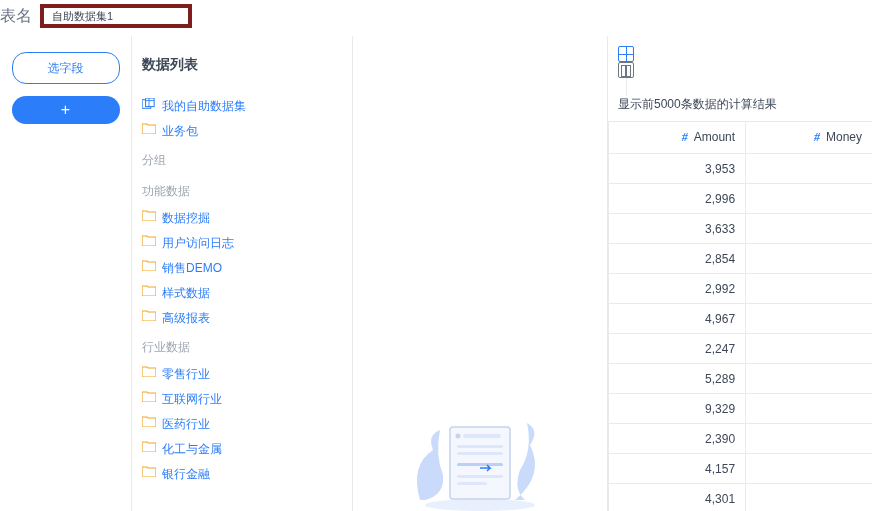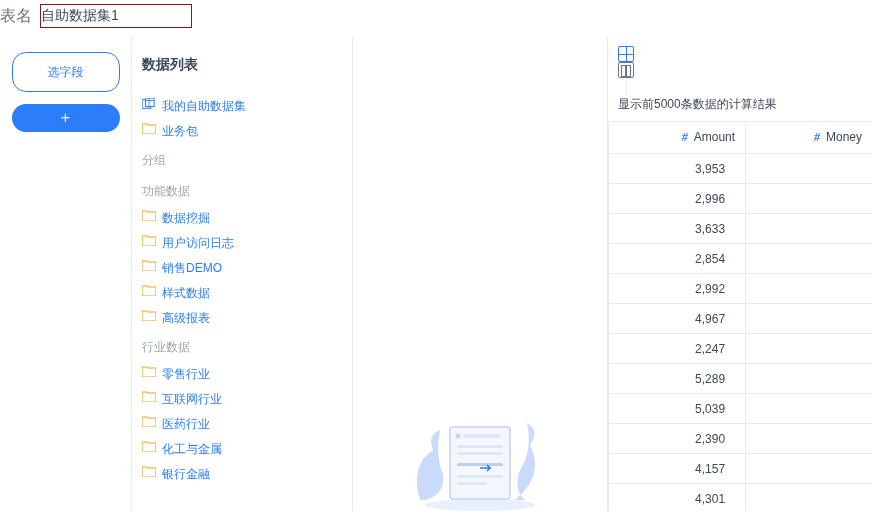--- a/index.html
+++ b/index.html
@@ -1,22 +1,22 @@
 <!DOCTYPE html>
 <html><head>
 <meta charset="utf-8">
 <style>
 * { box-sizing: border-box; margin: 0; padding: 0; }
 body { font-family: "Microsoft YaHei", Arial, sans-serif; font-size: 12px; color: #3d4757; background: #fff; width: 872px; height: 511px; overflow: hidden; }
 .top-bar { display: flex; align-items: center; padding: 4px 0 8px 0; }
 .top-label { color: #697383; font-size: 16px; margin-right: 8px; }
-.name-input { border: 1px solid #7f1d1d; padding: 4px 0; width: 152px; height: 24px; font-size: 14px; color: #3d4757; }
+.name-input { border: 4px solid #7f1d1d; padding: 4px 8px; width: 152px; height: 24px; font-size: 11px; color: #3d4757; }
 .main { display: flex; height: calc(100% - 32px); }
 .left-col { width: 132px; padding: 16px 4px 0 4px; display: flex; flex-direction: column; align-items: center; }
-.select-field-btn { width: 108px; height: 40px; border: 1px solid #2c7dfa; color: #2c7dfa; background: #fff; border-radius: 14px; font-size: 12px; cursor: pointer; margin-bottom: 12px; }
+.select-field-btn { width: 108px; height: 32px; border: 1px solid #2c7dfa; color: #2c7dfa; background: #fff; border-radius: 14px; font-size: 12px; cursor: pointer; margin-bottom: 12px; }
 .add-btn { width: 108px; height: 28px; background: #2c7dfa; border: none; border-radius: 14px; color: #fff; font-size: 16px; line-height: 24px; cursor: pointer; }
 .vline { border-right: 1px solid #e8eaed; }
 .data-list-panel { width: 220px; padding: 20px 14px 8px 10px; overflow-y: auto; height: 100%; }
 .data-list-title { font-size: 14px; font-weight: bold; color: #3d4757; margin-bottom: 20px; }
 .tree-item { display: flex; padding: 4px 0; cursor: pointer; color: #2c7dfa; font-size: 12px; }
 .folder-icon { width: 14px; height: 11px; margin-right: 6px; flex-shrink: 0; }
 .ds-icon { width: 14px; height: 12px; margin-right: 6px; flex-shrink: 0; }
 .section-label { color: #9ea6b2; font-size: 12px; padding: 8px 0 6px 0; }
 .middle-panel { flex: 1; border-left: 1px solid #e8eaed; border-right: 1px solid #e8eaed; position: relative; }
 .empty-illustration { position: absolute; left: 50%; bottom: 0; transform: translateX(-50%); }
@@ -28,21 +28,21 @@
 .view-icon.grid::after { top: 7px; left: 0; height: 1px; width: 14px; }
 .view-icon.grid.active { border-color: #2c7dfa; }
 .view-icon.grid.active::before, .view-icon.grid.active::after { background: #2c7dfa; }
 .view-icon.group::before { content: ""; position: absolute; left: 2px; top: 2px; width: 4px; height: 10px; border: 1px solid #6b7785; }
 .view-icon.group::after { content: ""; position: absolute; right: 2px; top: 2px; width: 4px; height: 10px; border: 1px solid #6b7785; }
 .toolbar-divider { width: 1px; height: 18px; background: #e8eaed; margin: 0 16px 0 8px; }
 .preview-label { color: #3d4757; font-size: 12px; }
 .data-table { width: 100%; border-collapse: collapse; }
 .data-table th { text-align: right; font-weight: normal; color: #3d4757; font-size: 12px; padding: 8px 10px; border: 1px solid #e8eaed; border-right: none; background: #fff; }
 .data-table th:last-child { border-right: none; }
-.data-table td { text-align: right; padding: 6px 20px; border: 1px solid #e8eaed; border-right: none; color: #3d4757; font-size: 12px; height: 30px; }
+.data-table td { text-align: right; padding: 6px 10px; border: 1px solid #e8eaed; border-right: none; color: #3d4757; font-size: 12px; height: 30px; }
 .data-table td:last-child { border-right: none; }
 .num-icon { color: #2c7dfa; font-style: italic; font-weight: bold; margin-right: 6px; font-family: serif; }
 .table-wrap { overflow-y: auto; flex: 1; }
 </style>
 </head>
 <body>
 
 <div class="top-bar">
   <span class="top-label">表名</span>
   <input class="name-input" value="自助数据集1" style="">
@@ -203,21 +203,21 @@
             </tr>
             <tr>
               <td>2,247</td>
               <td></td>
             </tr>
             <tr>
               <td>5,289</td>
               <td></td>
             </tr>
             <tr>
-              <td>5,039</td>
+              <td>9,329</td>
               <td></td>
             </tr>
             <tr>
               <td>2,390</td>
               <td></td>
             </tr>
             <tr>
               <td>4,157</td>
               <td></td>
             </tr>

